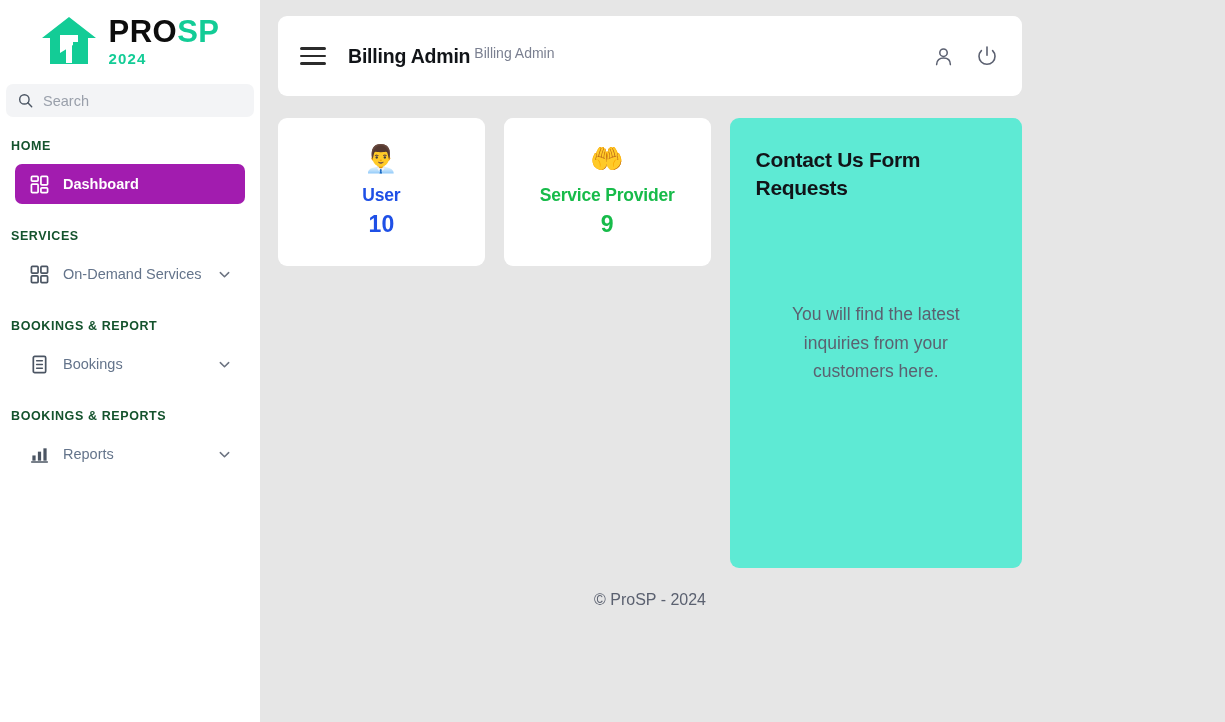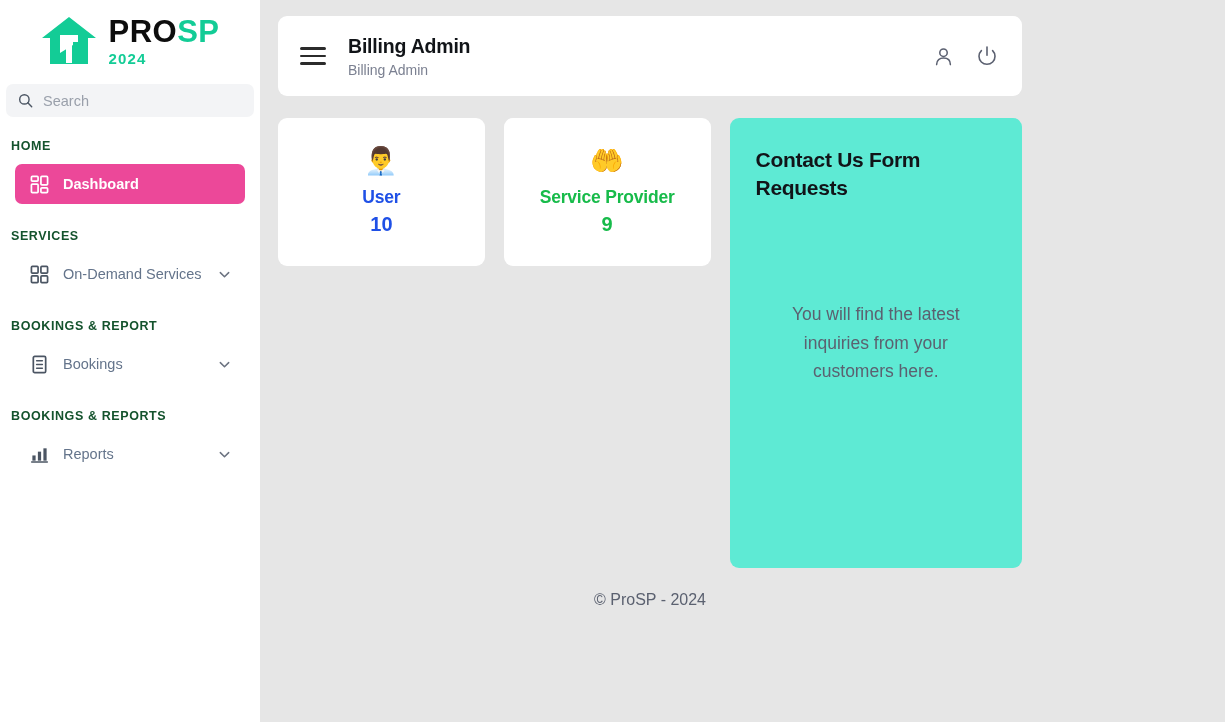--- a/index.html
+++ b/index.html
@@ -63,21 +63,21 @@
     display: flex; align-items: center;
     height: 40px; margin: 0 15px;
     border-radius: 7px;
     padding: 0 14px;
     color: #64748b;
     font-size: 14.5px;
     cursor: pointer;
     gap: 14px;
   }
   .nav-item.active {
-    background: #ec4899; color: #ffffff; font-weight: 600;
+    background: #a21caf; color: #ffffff; font-weight: 600;
   }
   .nav-item .nav-icon { flex: 0 0 20px; display: flex; align-items: center; justify-content: center; }
   .nav-item .nav-label { flex: 1 1 auto; }
   .nav-item .nav-caret { flex: 0 0 auto; display: flex; align-items: center; }
 
   
   .main {
     flex: 1 1 auto;
     height: 722px;
     background: #e6e6e6;
@@ -90,37 +90,37 @@
     height: 80px;
     display: flex; align-items: center;
     padding: 0 24px 0 22px;
   }
   .hamburger {
     width: 26px; height: 20px;
     display: flex; flex-direction: column; justify-content: center; gap: 5px;
     cursor: pointer; margin-right: 22px;
   }
   .hamburger span { display: block; height: 2.6px; background: #2b2b2b; border-radius: 2px; width: 26px; }
-  .topbar-titles { display: flex; flex-direction: column; gap: 4px; }
+  .topbar-titles { display: flex; flex-direction: row; gap: 4px; }
   .topbar-title { font-size: 19.5px; font-weight: 700; color: #111418; letter-spacing: -0.2px; }
   .topbar-sub { font-size: 14px; color: #7b8091; }
   .topbar-actions { margin-left: auto; display: flex; align-items: center; gap: 22px; }
   .topbar-actions .act { cursor: pointer; display: flex; }
 
   .cards-row { display: flex; gap: 19px; margin-top: 22px; align-items: flex-start; }
   .stat-card {
     background: #ffffff; border-radius: 9px;
     width: 215px; height: 148px;
     display: flex; flex-direction: column;
     align-items: center; justify-content: center;
     gap: 2px;
   }
   .stat-emoji { font-size: 27px; line-height: 1; margin-bottom: 10px; }
   .stat-label { font-size: 17.5px; font-weight: 700; letter-spacing: -0.2px; }
-  .stat-value { font-size: 20px; font-weight: 800; margin-top: 3px; }
+  .stat-value { font-size: 23px; font-weight: 800; margin-top: 3px; }
 
   .contact-card {
     background: #5eead4; border-radius: 9px;
     flex: 1 1 auto;
     height: 450px;
     padding: 28px 26px;
     display: flex; flex-direction: column;
     position: relative;
   }
   .contact-title {

